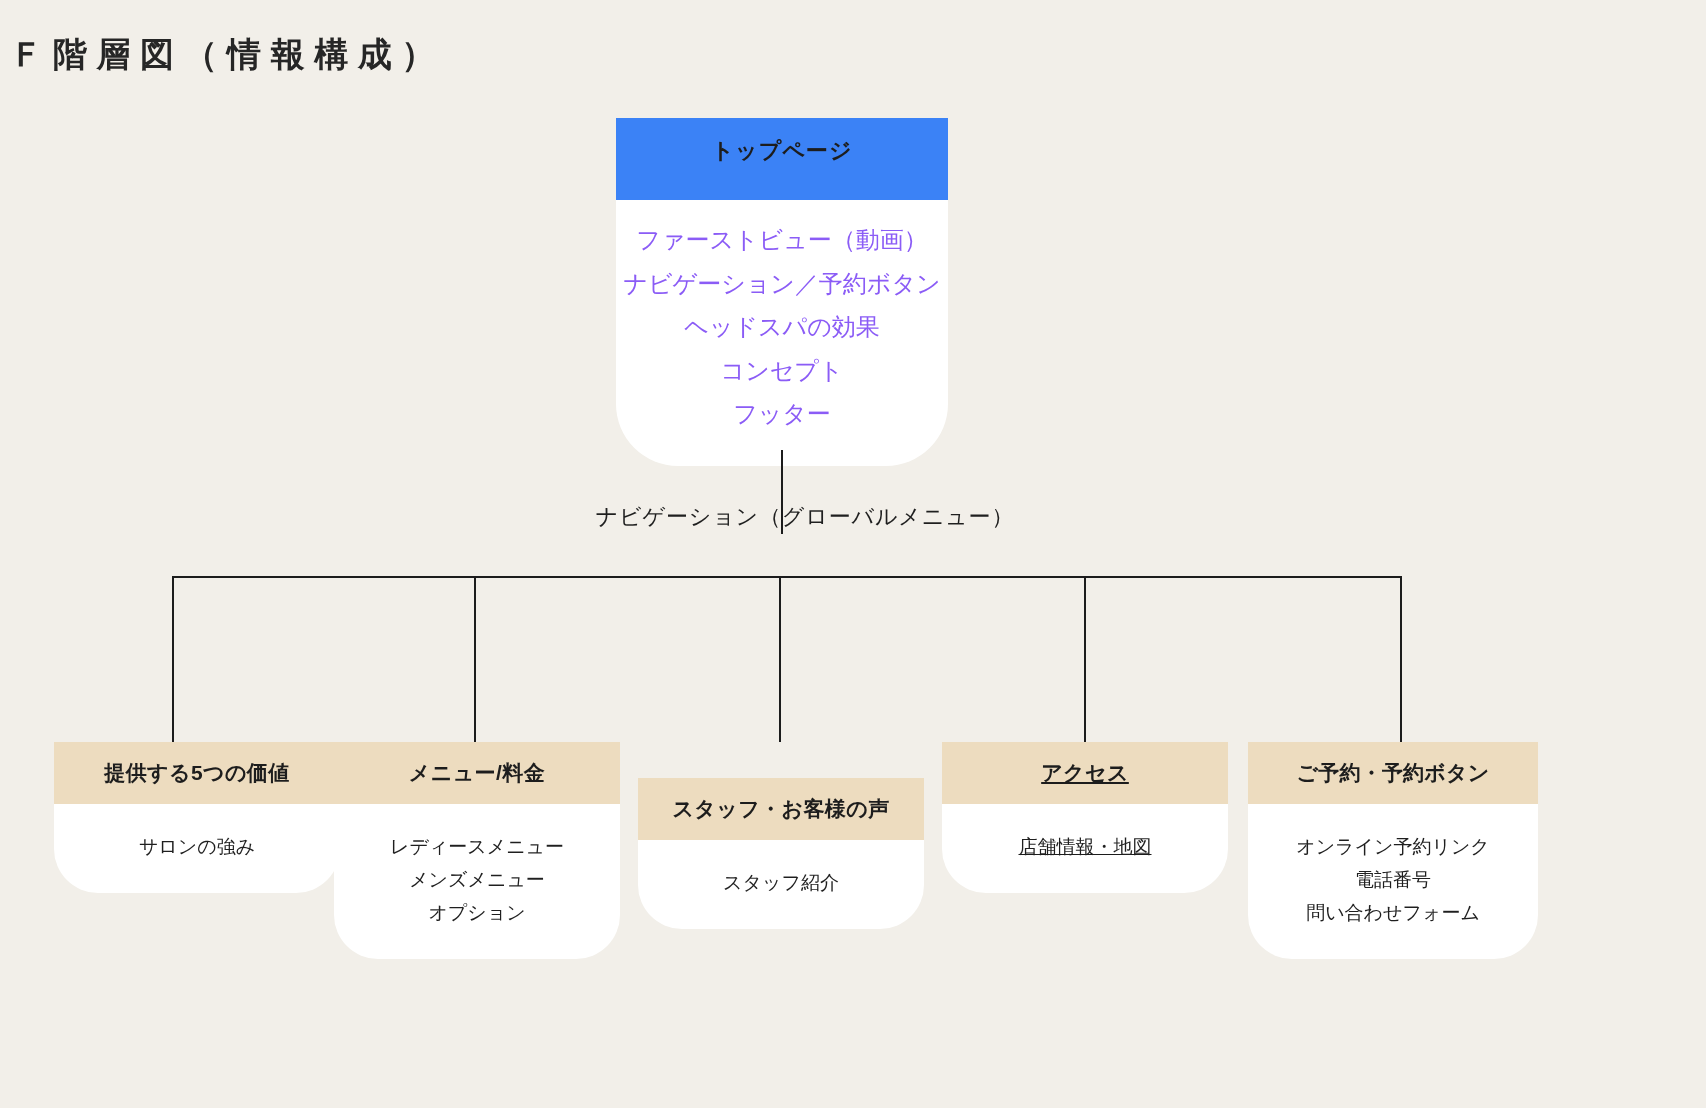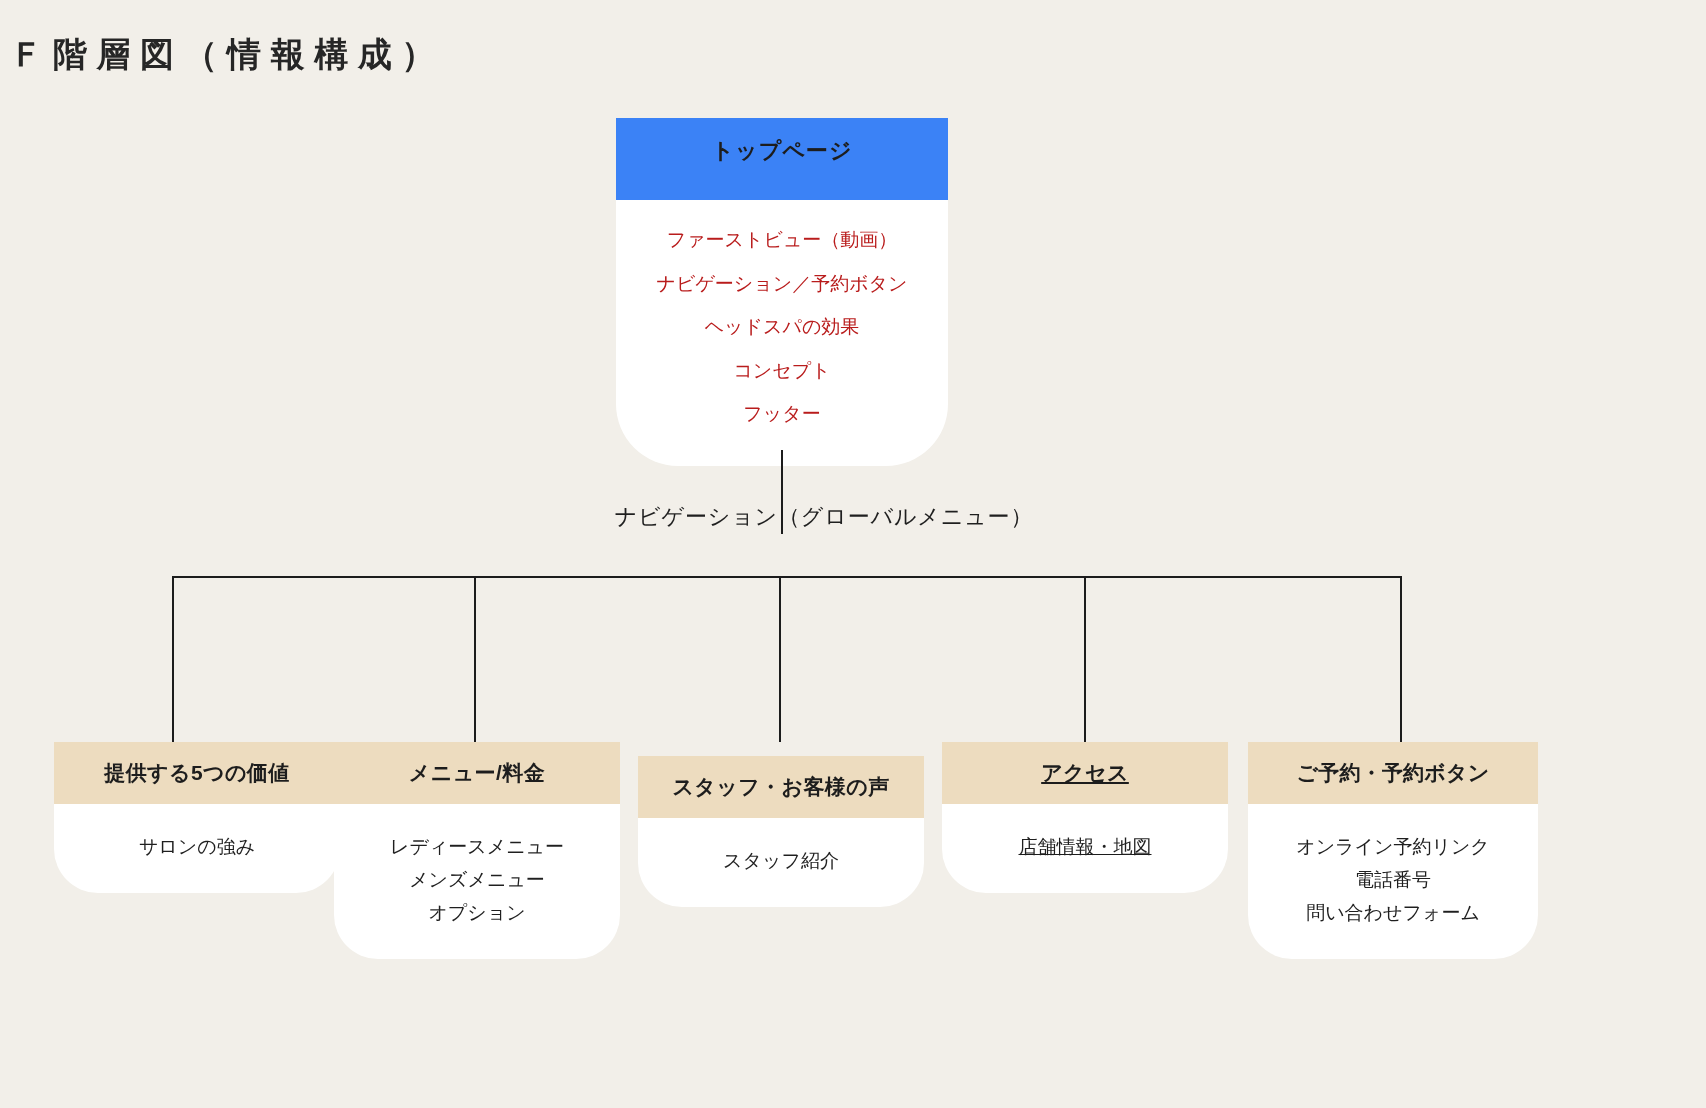--- a/index.html
+++ b/index.html
@@ -54,23 +54,23 @@
     letter-spacing: 0.05em;
   }
   .top-node-body {
     background: #ffffff;
     border-bottom-left-radius: 62px;
     border-bottom-right-radius: 62px;
     padding: 18px 0 30px 0;
   }
   .top-node-body .line {
     text-align: center;
-    font-size: 19px;
+    font-size: 24px;
     line-height: 43.5px;
-    color: #b91c1c;
+    color: #8b5cf6;
     white-space: nowrap;
   }
 
   
   .conn {
     position: absolute;
     background: #1c1c1c;
   }
   .conn-v { width: 2px; }
   .conn-h { height: 2px; }
@@ -82,21 +82,20 @@
   .nav-label {
     position: absolute;
     left: 0;
     top: 502px;
     width: 1610px;
     text-align: center;
     font-size: 22px;
     letter-spacing: 0.04em;
     color: #1f1f1f;
     white-space: nowrap;
-    margin-left: 19px;
   }
 
   
   .bus { left: 172px; top: 576px; width: 1230px; }
 
   
   .drop-1 { left: 172px;  top: 576px; height: 166px; }
   .drop-2 { left: 474px;  top: 576px; height: 166px; }
   .drop-3 { left: 779px;  top: 576px; height: 166px; }
   .drop-4 { left: 1084px; top: 576px; height: 224px; }
@@ -128,21 +127,21 @@
   .card-body .line {
     text-align: center;
     font-size: 19px;
     line-height: 33px;
     color: #1f1f1f;
     white-space: nowrap;
   }
 
   .card-1 { left: 30px;   top: 742px; margin-left: 24px; }
   .card-2 { left: 334px;  top: 742px; }
-  .card-3 { left: 638px;  top: 756px; }
+  .card-3 { left: 638px;  top: 778px; }
   .card-4 { left: 942px;  top: 742px; text-decoration: underline; }
   .card-5 { left: 1248px; top: 742px; width: 290px; }
 
   .card-5 .card-header { letter-spacing: 0.01em; }
 </style>
 </head>
 <body>
 
 <div id="stage">
 

